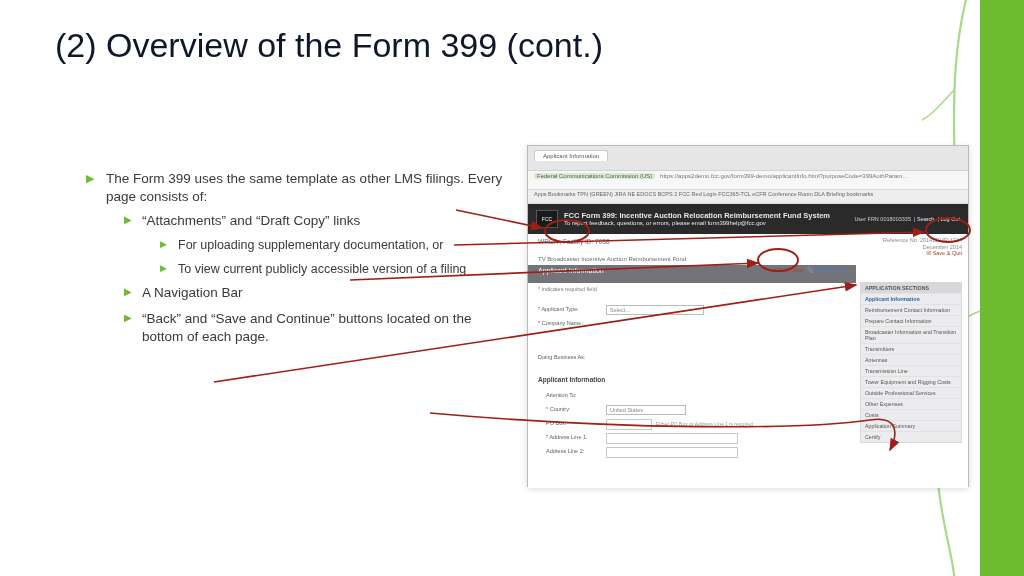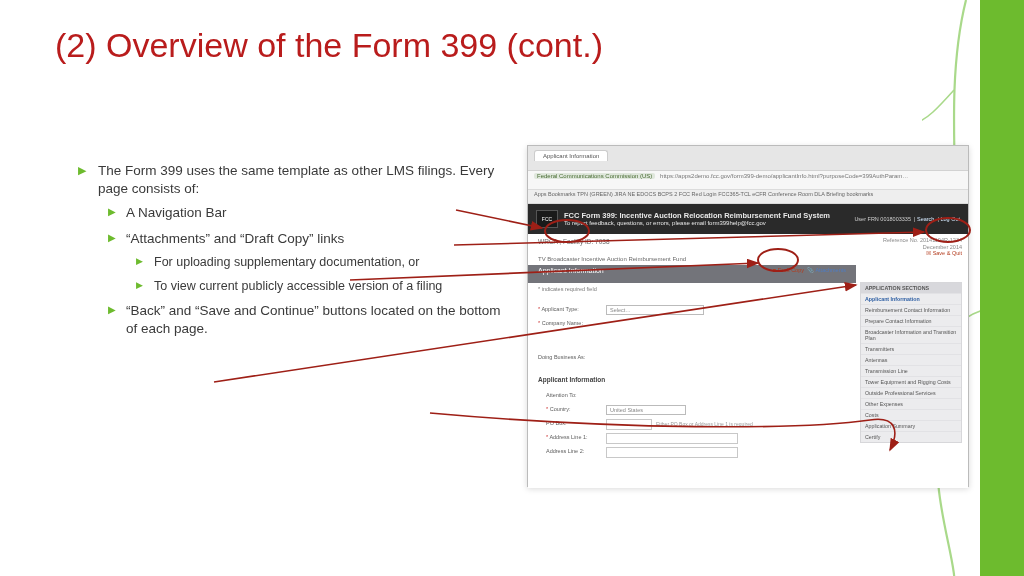--- a/index.html
+++ b/index.html
@@ -1,22 +1,22 @@
 <!DOCTYPE html>
 <html><head>
 <meta charset="utf-8">
 <style>
   html,body{margin:0;padding:0;width:1024px;height:576px;overflow:hidden;font-family:"Segoe UI",Arial,sans-serif;background:#fff;color:#333}
   .slide{position:relative;width:1024px;height:576px;box-sizing:border-box}
   .accent-bar{position:absolute;top:0;bottom:0;right:0;width:44px;background:#6dbb2e}
   .accent-plant{position:absolute;right:44px;top:0;bottom:0;width:58px;pointer-events:none;overflow:hidden}
   .accent-plant svg{position:absolute;right:-6px;top:0}
-  h1.title{position:absolute;left:55px;top:26px;margin:0;font-size:34px;font-weight:400;color:#b91c1c}
+  h1.title{position:absolute;left:55px;top:26px;margin:0;font-size:34px;font-weight:400;color:#0f172a}
   .body{position:absolute;left:70px;top:158px;width:450px;font-size:13.5px;line-height:1.35;color:#3a3a3a}
-  .body ul{list-style:none;margin:4px;padding:0}
+  .body ul{list-style:none;margin:12px;padding:0}
   .body>ul>li{position:relative;padding-left:24px;margin-bottom:8px}
   .body>ul>li::before{content:"▶";position:absolute;left:4px;top:1px;color:#6dbb2e;font-size:11px}
   .body ul.sub{margin-top:6px;margin-bottom:4px}
   .body ul.sub>li{position:relative;padding-left:24px;margin-bottom:7px}
   .body ul.sub>li::before{content:"▶";position:absolute;left:6px;top:1px;color:#6dbb2e;font-size:10px}
   .body ul.subsub>li{font-size:12.5px}
   .body ul.subsub>li::before{font-size:9px}
   
   .shot{position:absolute;left:527px;top:145px;width:440px;height:340px;background:#fff;border:1px solid #bbb;box-shadow:0 2px 6px rgba(0,0,0,.15);font-size:7px;color:#555}
   .shot .chrome{height:24px;background:#e6e6e6;border-bottom:1px solid #d2d2d2}
@@ -70,28 +70,28 @@
     </svg>
   </div>
 
   <h1 class="title">(2) Overview of the Form 399 (cont.)</h1>
 
   <div class="body">
     <ul>
       <li>
         <span>The Form 399 uses the same template as other LMS filings.  Every page consists of:</span>
         <ul class="sub">
-          <li>A Navigation Bar</li>
           <li>
             <span>“Attachments” and “Draft Copy” links</span>
             <ul class="sub subsub">
               <li>For uploading supplementary documentation, or</li>
               <li>To view current publicly accessible version of a filing</li>
             </ul>
           </li>
+          <li>A Navigation Bar</li>
           <li>“Back” and “Save and Continue” buttons located on the bottom of each page.</li>
         </ul>
       </li>
     </ul>
   </div>
 
   <div class="shot">
     <div class="chrome">
       <span class="tab">Applicant Information</span>
     </div>

